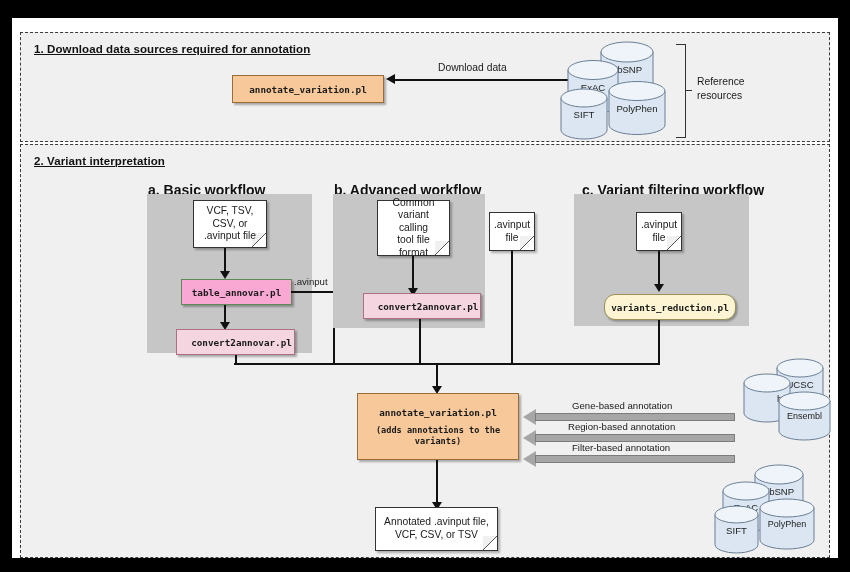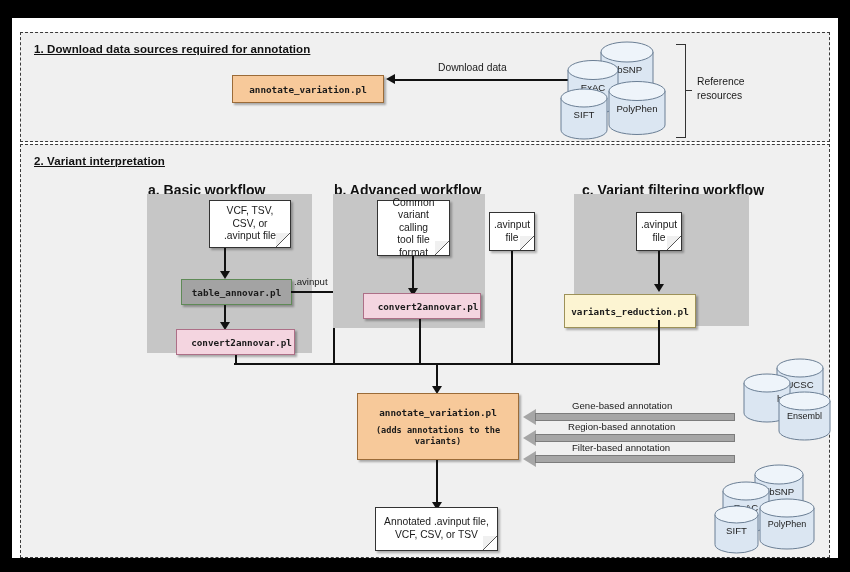--- a/index.html
+++ b/index.html
@@ -12,21 +12,21 @@
   .sec-title{position:absolute;font-size:11.5px;font-weight:bold;color:#111;
              text-decoration:underline;white-space:nowrap;letter-spacing:.1px;}
   .panel{position:absolute;background:#c6c6c6;}
   .panel-label{position:absolute;font-size:14px;font-weight:bold;color:#111;white-space:nowrap;}
   .pbox{position:absolute;box-sizing:border-box;display:flex;flex-direction:column;
         align-items:center;justify-content:center;text-align:center;
         font-family:"DejaVu Sans Mono","Liberation Mono",monospace;font-weight:bold;
         font-size:9.3px;color:#1a1a1a;box-shadow:1.5px 1.5px 2px rgba(0,0,0,.30);}
   .pbox .sub{font-weight:bold;font-size:8.6px;margin-top:7px;line-height:1.25;}
   .orange{background:#f7c99a;border:1px solid #9b6b38;}
-  .green{background:#a3a3a3;border:1px solid #5f8a57;}
+  .green{background:#f9a8d4;border:1px solid #5f8a57;}
   .pink{background:#f4d5e0;border:1px solid #ad6f87;padding-left:12px;}
   .yellow{background:#fcf4d2;border:1px solid #9d9158;}
   .doc{position:absolute;background:#fff;border:1px solid #333;box-sizing:border-box;
        font-size:10.3px;color:#1a1a1a;text-align:center;line-height:1.22;
        display:flex;align-items:center;justify-content:center;
        box-shadow:1.5px 1.5px 2px rgba(0,0,0,.28);}
   .doc .foldline{position:absolute;right:0px;bottom:0px;width:14px;height:14px;
              background:linear-gradient(to top left,#fff 49.6%,#555 49.6%,#555 52%,#f0f0f0 52%);}
   .doc .txt{position:relative;z-index:2;padding:0 5px;}
   .ln{position:absolute;background:#111;}
@@ -99,21 +99,21 @@
   <div class="btick" style="left:674px;top:72px;"></div>
   <div class="lbl" style="left:685px;top:58px;">Reference</div>
   <div class="lbl" style="left:685px;top:72px;">resources</div>
 
   <div class="sec" id="sec2"></div>
   <div class="sec-title" style="left:22px;top:137px;">2. Variant interpretation</div>
 
   <div class="panel-label" style="left:136px;top:164px;">a. Basic workflow</div>
   <div class="panel" style="left:135px;top:176px;width:165px;height:159px;"></div>
 
-  <div class="doc" style="left:181px;top:182px;width:82px;height:48px;margin-left:16px;">
+  <div class="doc" style="left:181px;top:182px;width:74px;height:48px;">
     <div class="foldline"></div>
     <div class="txt" style="white-space:pre-line;">VCF, TSV,
 CSV, or
 .avinput file</div>
   </div>
   <div class="ln vln" style="left:212px;top:230px;height:25px;"></div>
   <div class="arrow-d" style="left:208px;top:253px;"></div>
 
   <div class="pbox green" style="left:169px;top:261px;width:111px;height:26px;">
     <span>table_annovar.pl</span>
@@ -160,21 +160,21 @@
   <div class="panel" style="left:562px;top:176px;width:175px;height:132px;"></div>
 
   <div class="doc" style="left:624px;top:194px;width:46px;height:39px;">
     <div class="foldline"></div>
     <div class="txt" style="white-space:pre-line;">.avinput
 file</div>
   </div>
   <div class="ln vln" style="left:646px;top:233px;height:36px;"></div>
   <div class="arrow-d" style="left:642px;top:266px;"></div>
 
-  <div class="pbox yellow" style="left:552px;top:276px;width:132px;height:34px;">
+  <div class="pbox yellow" style="left:592px;top:276px;width:132px;height:26px;border-radius:11px;">
     <span>variants_reduction.pl</span>
   </div>
   <div class="ln vln" style="left:646px;top:302px;height:44px;"></div>
 
   <div class="ln hln" style="left:222px;top:345px;width:426px;"></div>
   <div class="ln vln" style="left:424px;top:345px;height:26px;"></div>
   <div class="arrow-d" style="left:420px;top:368px;"></div>
 
   <div class="pbox orange" style="left:345px;top:375px;width:162px;height:67px;">
     <span>annotate_variation.pl</span>

